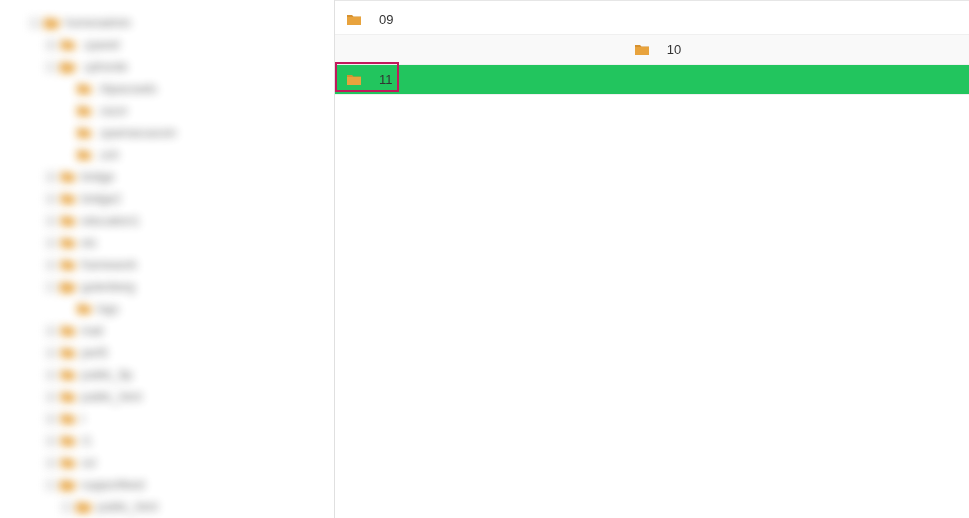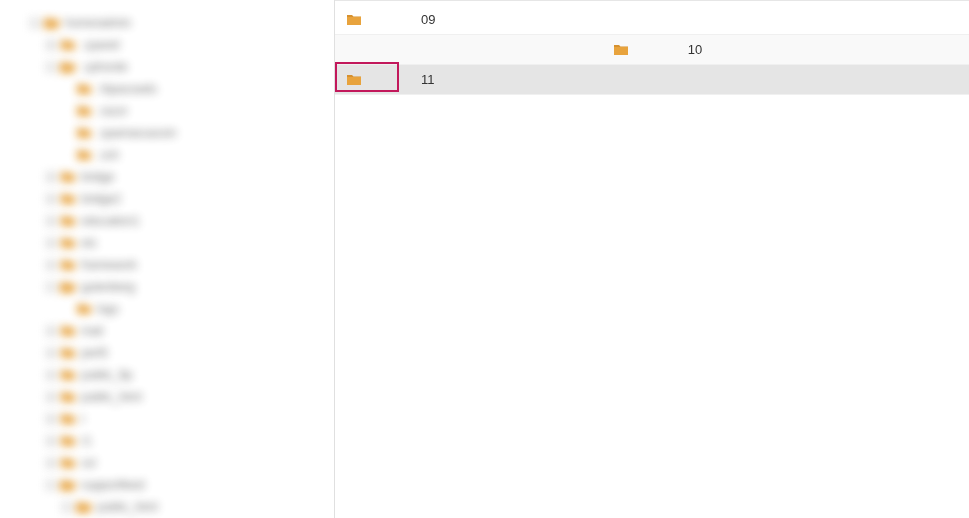--- a/index.html
+++ b/index.html
@@ -69,28 +69,27 @@
       border-top: 1px solid #e6e6e6;
       overflow: hidden;
       padding-top: 4px;
     }
     .file-row {
       display: flex;
       align-items: center;
       height: 30px;
       padding-left: 10px;
       border-bottom: 1px solid #f0f0f0;
-      gap: 42px;
     }
     .file-row.alt {
       background: #f9f9f9;
       justify-content: center;
     }
     .file-row.selected {
-      background: #e5e5e5;
+      background: #22c55e;
     }
     .file-row .icon-wrap {
       width: 18px;
       height: 18px;
       display: inline-flex;
       align-items: center;
       justify-content: center;
       margin-right: 16px;
     }
     .file-label {

